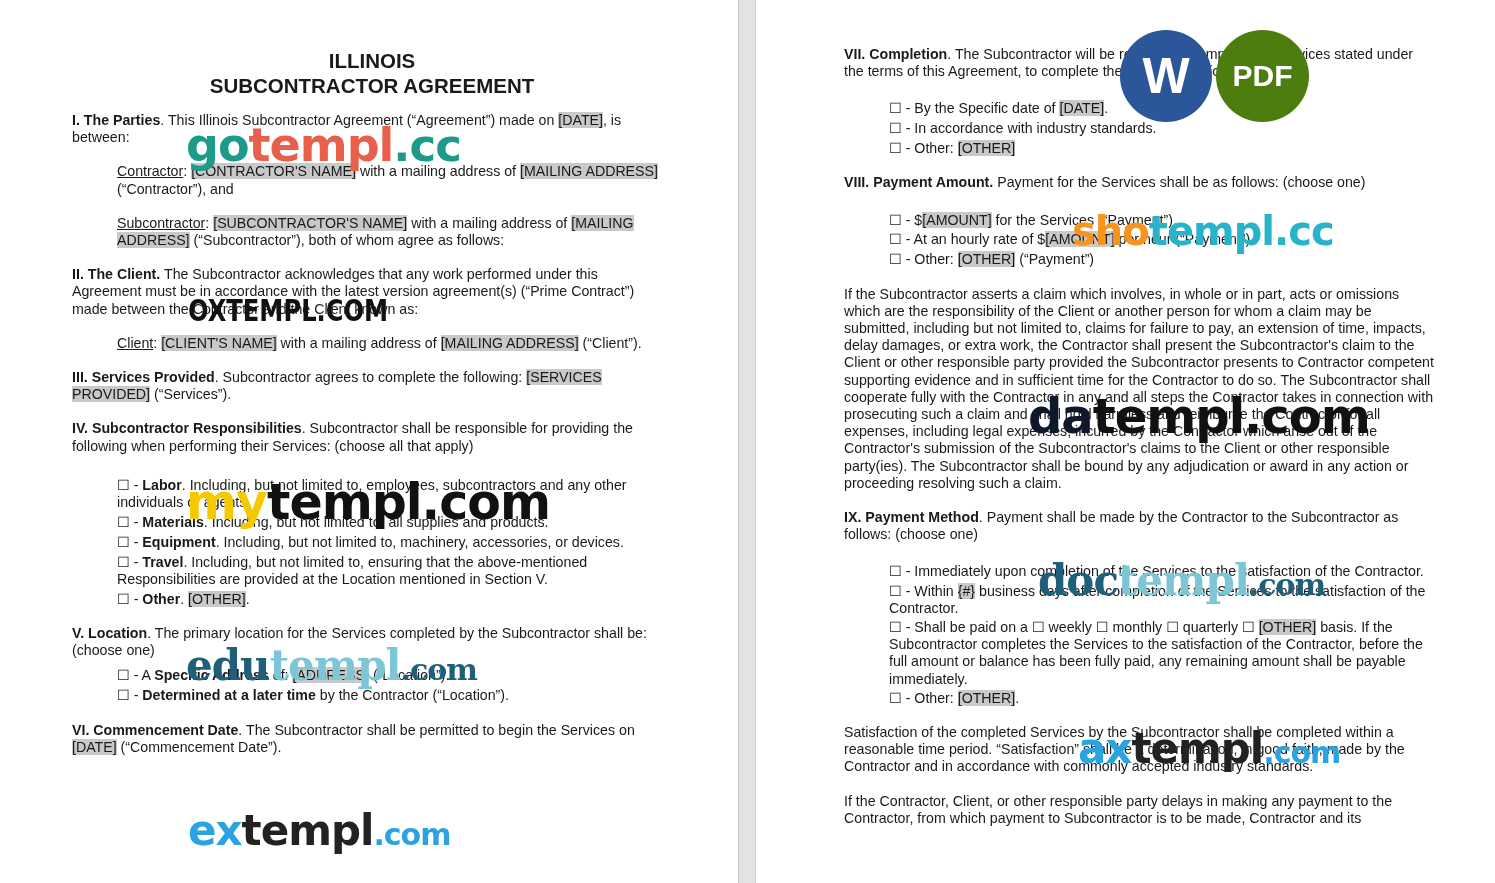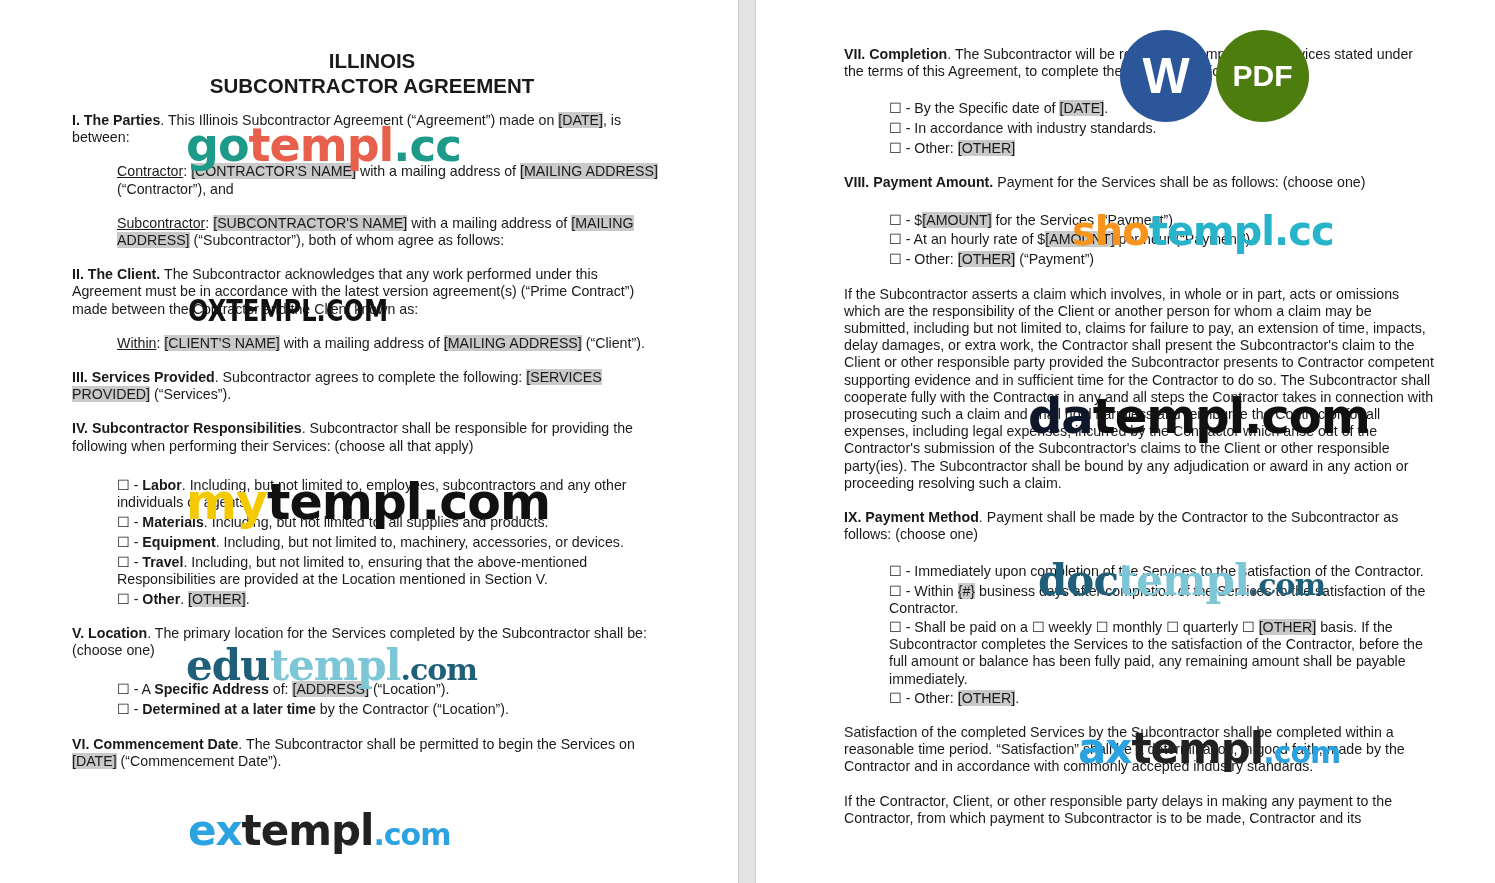--- a/index.html
+++ b/index.html
@@ -34,36 +34,36 @@
     </div>
 
     <p><b>I. The Parties</b><span>. This Illinois Subcontractor Agreement (“Agreement”) made on </span><span class="hl">[DATE]</span><span>, is between:</span></p>
 
     <p class="indent"><span class="u">Contractor</span><span>: </span><span class="hl">[CONTRACTOR'S NAME]</span><span> with a mailing address of </span><span class="hl">[MAILING ADDRESS]</span><span> (“Contractor”), and</span></p>
 
     <p class="indent"><span class="u">Subcontractor</span><span>: </span><span class="hl">[SUBCONTRACTOR'S NAME]</span><span> with a mailing address of </span><span class="hl">[MAILING ADDRESS]</span><span> (“Subcontractor”), both of whom agree as follows:</span></p>
 
     <p><b>II. The Client.</b><span> The Subcontractor acknowledges that any work performed under this Agreement must be in accordance with the latest version agreement(s) (“Prime Contract”) made between the Contractor and the Client known as:</span></p>
 
-    <p class="indent"><span class="u">Within</span><span>: </span><span class="hl">[CLIENT'S NAME]</span><span> with a mailing address of </span><span class="hl">[MAILING ADDRESS]</span><span> (“Client”).</span></p>
+    <p class="indent"><span class="u">Client</span><span>: </span><span class="hl">[CLIENT'S NAME]</span><span> with a mailing address of </span><span class="hl">[MAILING ADDRESS]</span><span> (“Client”).</span></p>
 
     <p><b>III. Services Provided</b><span>. Subcontractor agrees to complete the following: </span><span class="hl">[SERVICES PROVIDED]</span><span> (“Services”).</span></p>
 
     <p style="margin-bottom:22px"><b>IV. Subcontractor Responsibilities</b><span>. Subcontractor shall be responsible for providing the following when performing their Services: (choose all that apply)</span></p>
 
     <div class="list">
       <div class="item"><span>☐</span><span> - </span><b>Labor</b><span>. Including, but not limited to, employees, subcontractors and any other individuals or agents.</span></div>
       <div class="item"><span>☐</span><span> - </span><b>Materials</b><span>. Including, but not limited to, all supplies and products.</span></div>
       <div class="item"><span>☐</span><span> - </span><b>Equipment</b><span>. Including, but not limited to, machinery, accessories, or devices.</span></div>
       <div class="item"><span>☐</span><span> - </span><b>Travel</b><span>. Including, but not limited to, ensuring that the above-mentioned Responsibilities are provided at the Location mentioned in Section V.</span></div>
       <div class="item"><span>☐</span><span> - </span><b>Other</b><span>. </span><span class="hl">[OTHER]</span><span>.</span></div>
     </div>
 
 
-    <p style="margin-bottom:22px"><b>V. Location</b><span>. The primary location for the Services completed by the Subcontractor shall be: (choose one)</span></p>
+    <p style="margin-bottom:8px"><b>V. Location</b><span>. The primary location for the Services completed by the Subcontractor shall be: (choose one)</span></p>
 
     <div class="list">
       <div class="item"><span>☐</span><span> - A </span><b>Specific Address</b><span> of: </span><span class="hl">[ADDRESS]</span><span> (“Location”).</span></div>
       <div class="item"><span>☐</span><span> - </span><b>Determined at a later time</b><span> by the Contractor (“Location”).</span></div>
     </div>
 
     <p><b>VI. Commencement Date</b><span>. The Subcontractor shall be permitted to begin the Services on </span><span class="hl">[DATE]</span><span> (“Commencement Date”).</span></p>
   </div>
 
   <div class="wm" style="left:186px;top:118px;font-size:46px;"><span style="color:#1e9a8a">go</span><span style="color:#e8604c">templ</span><span style="color:#1e9a8a;font-size:45px">.cc</span></div>

